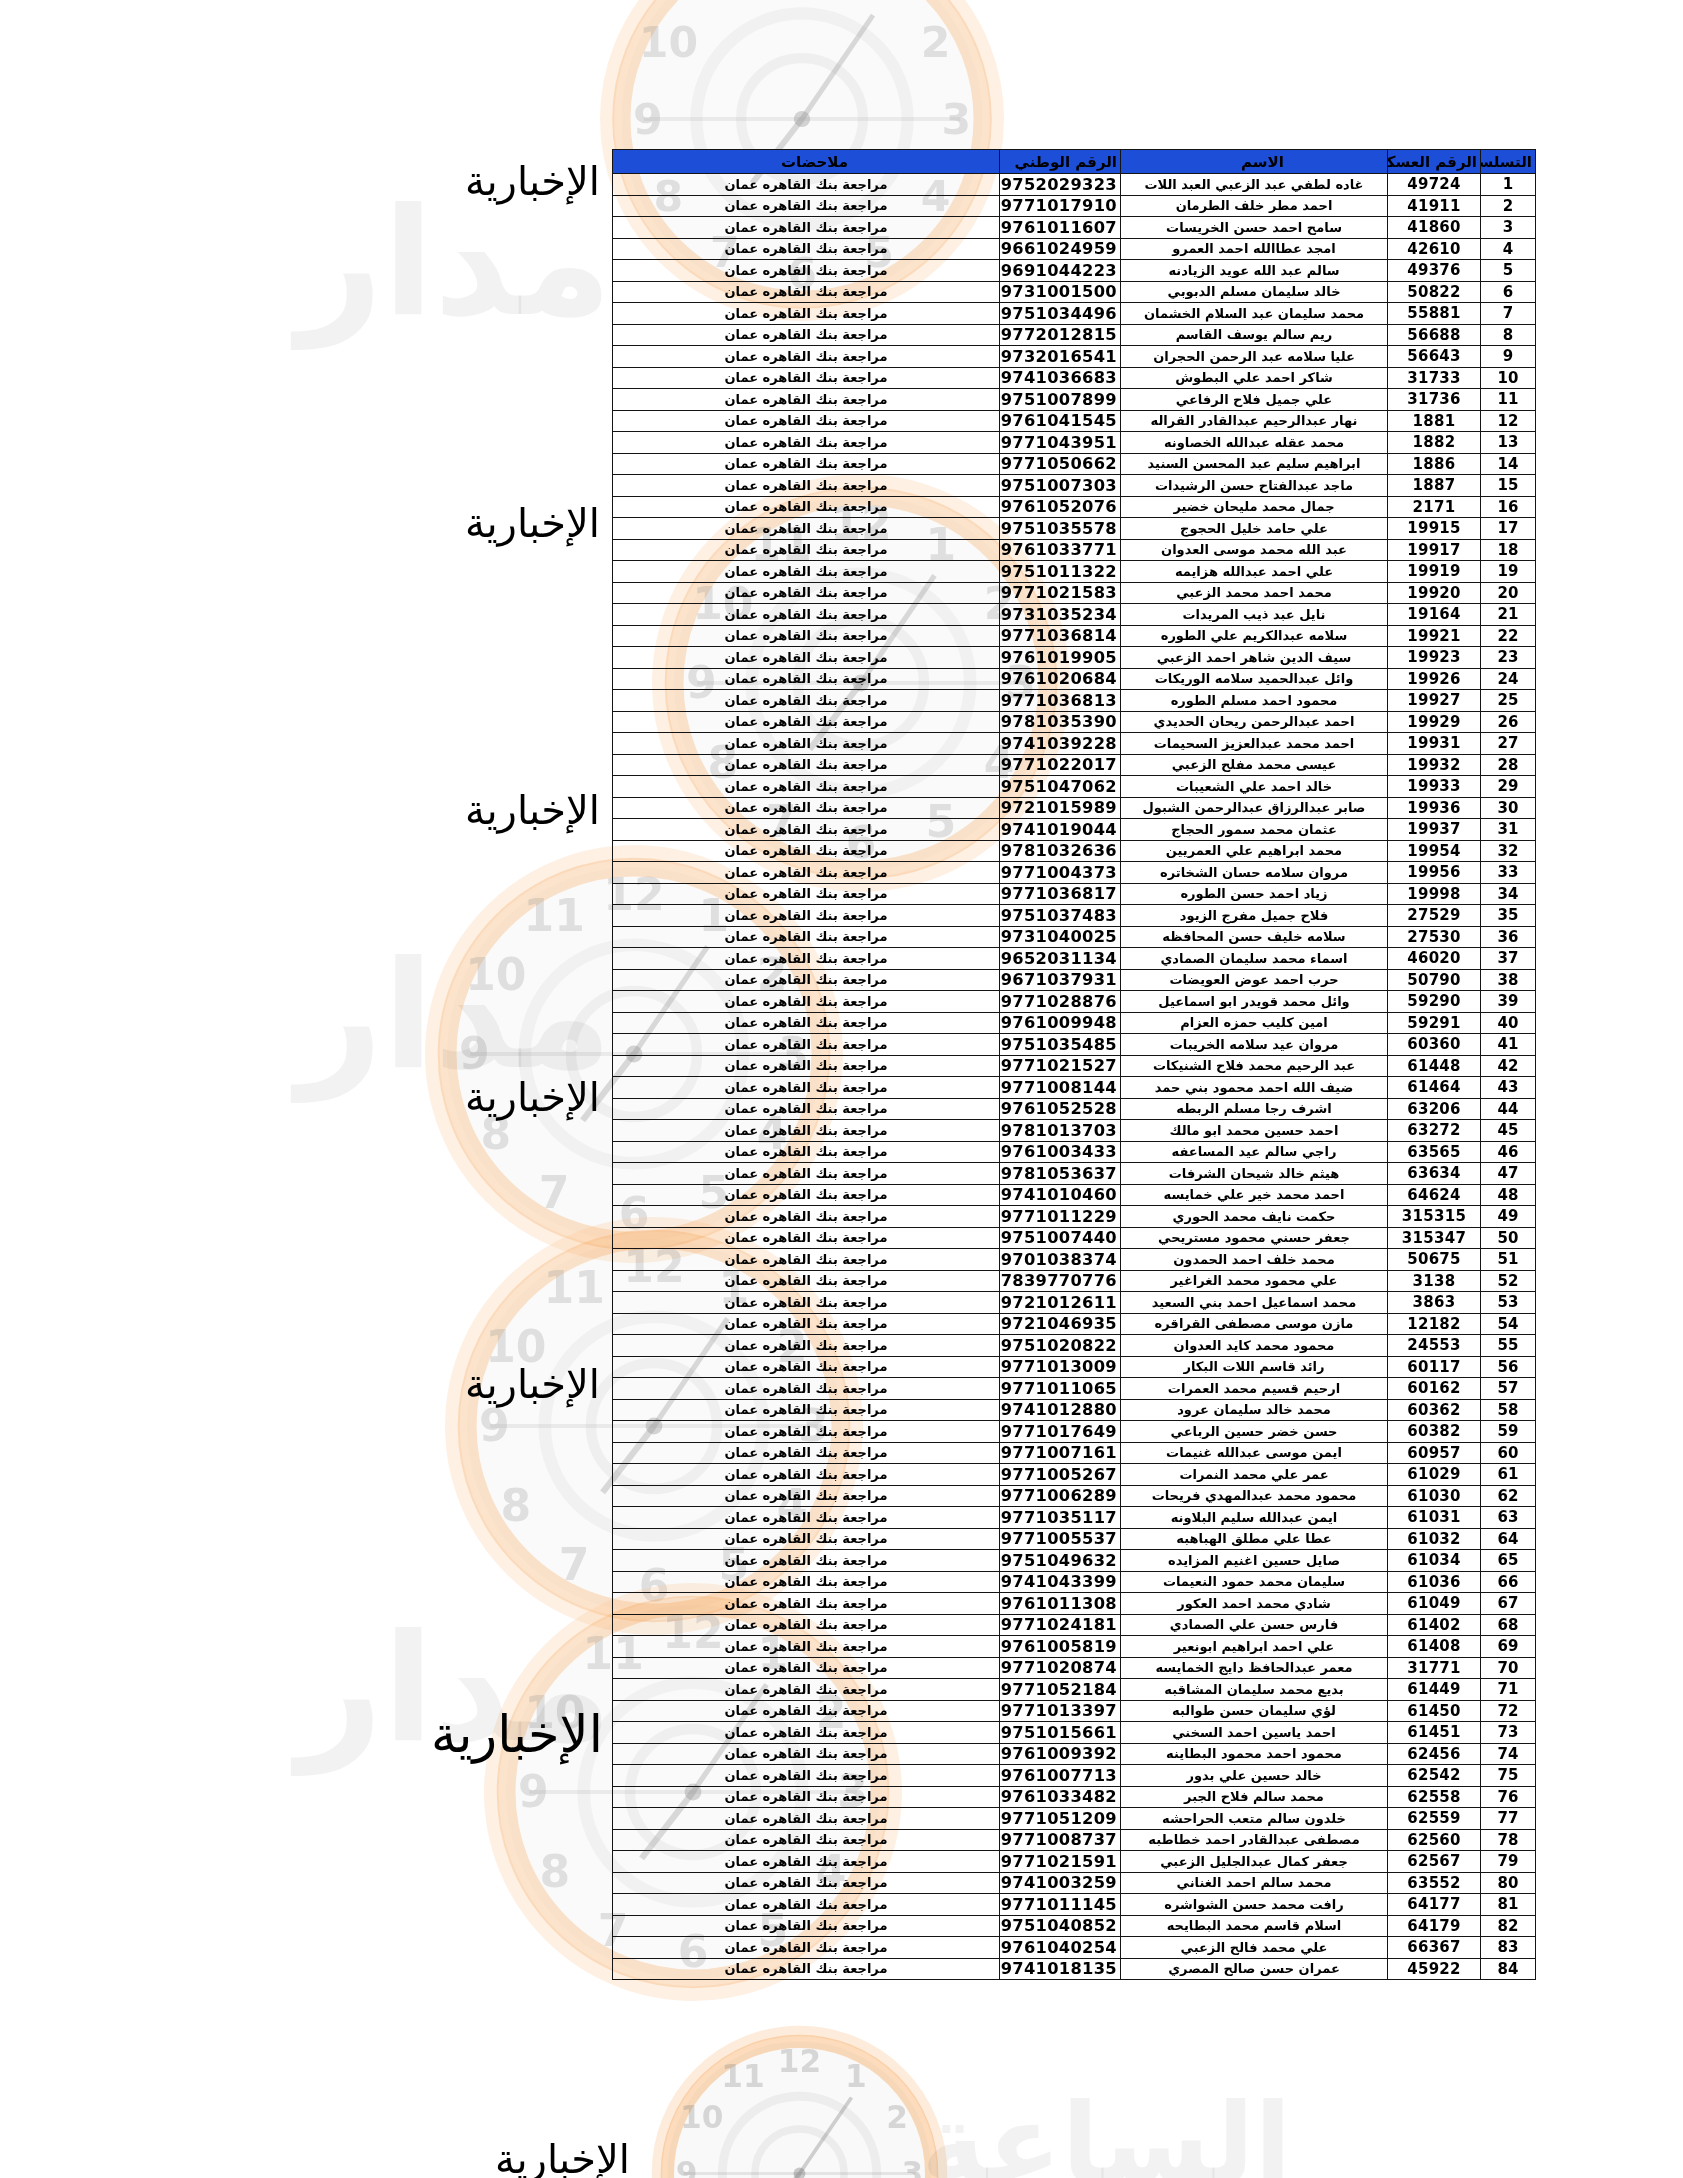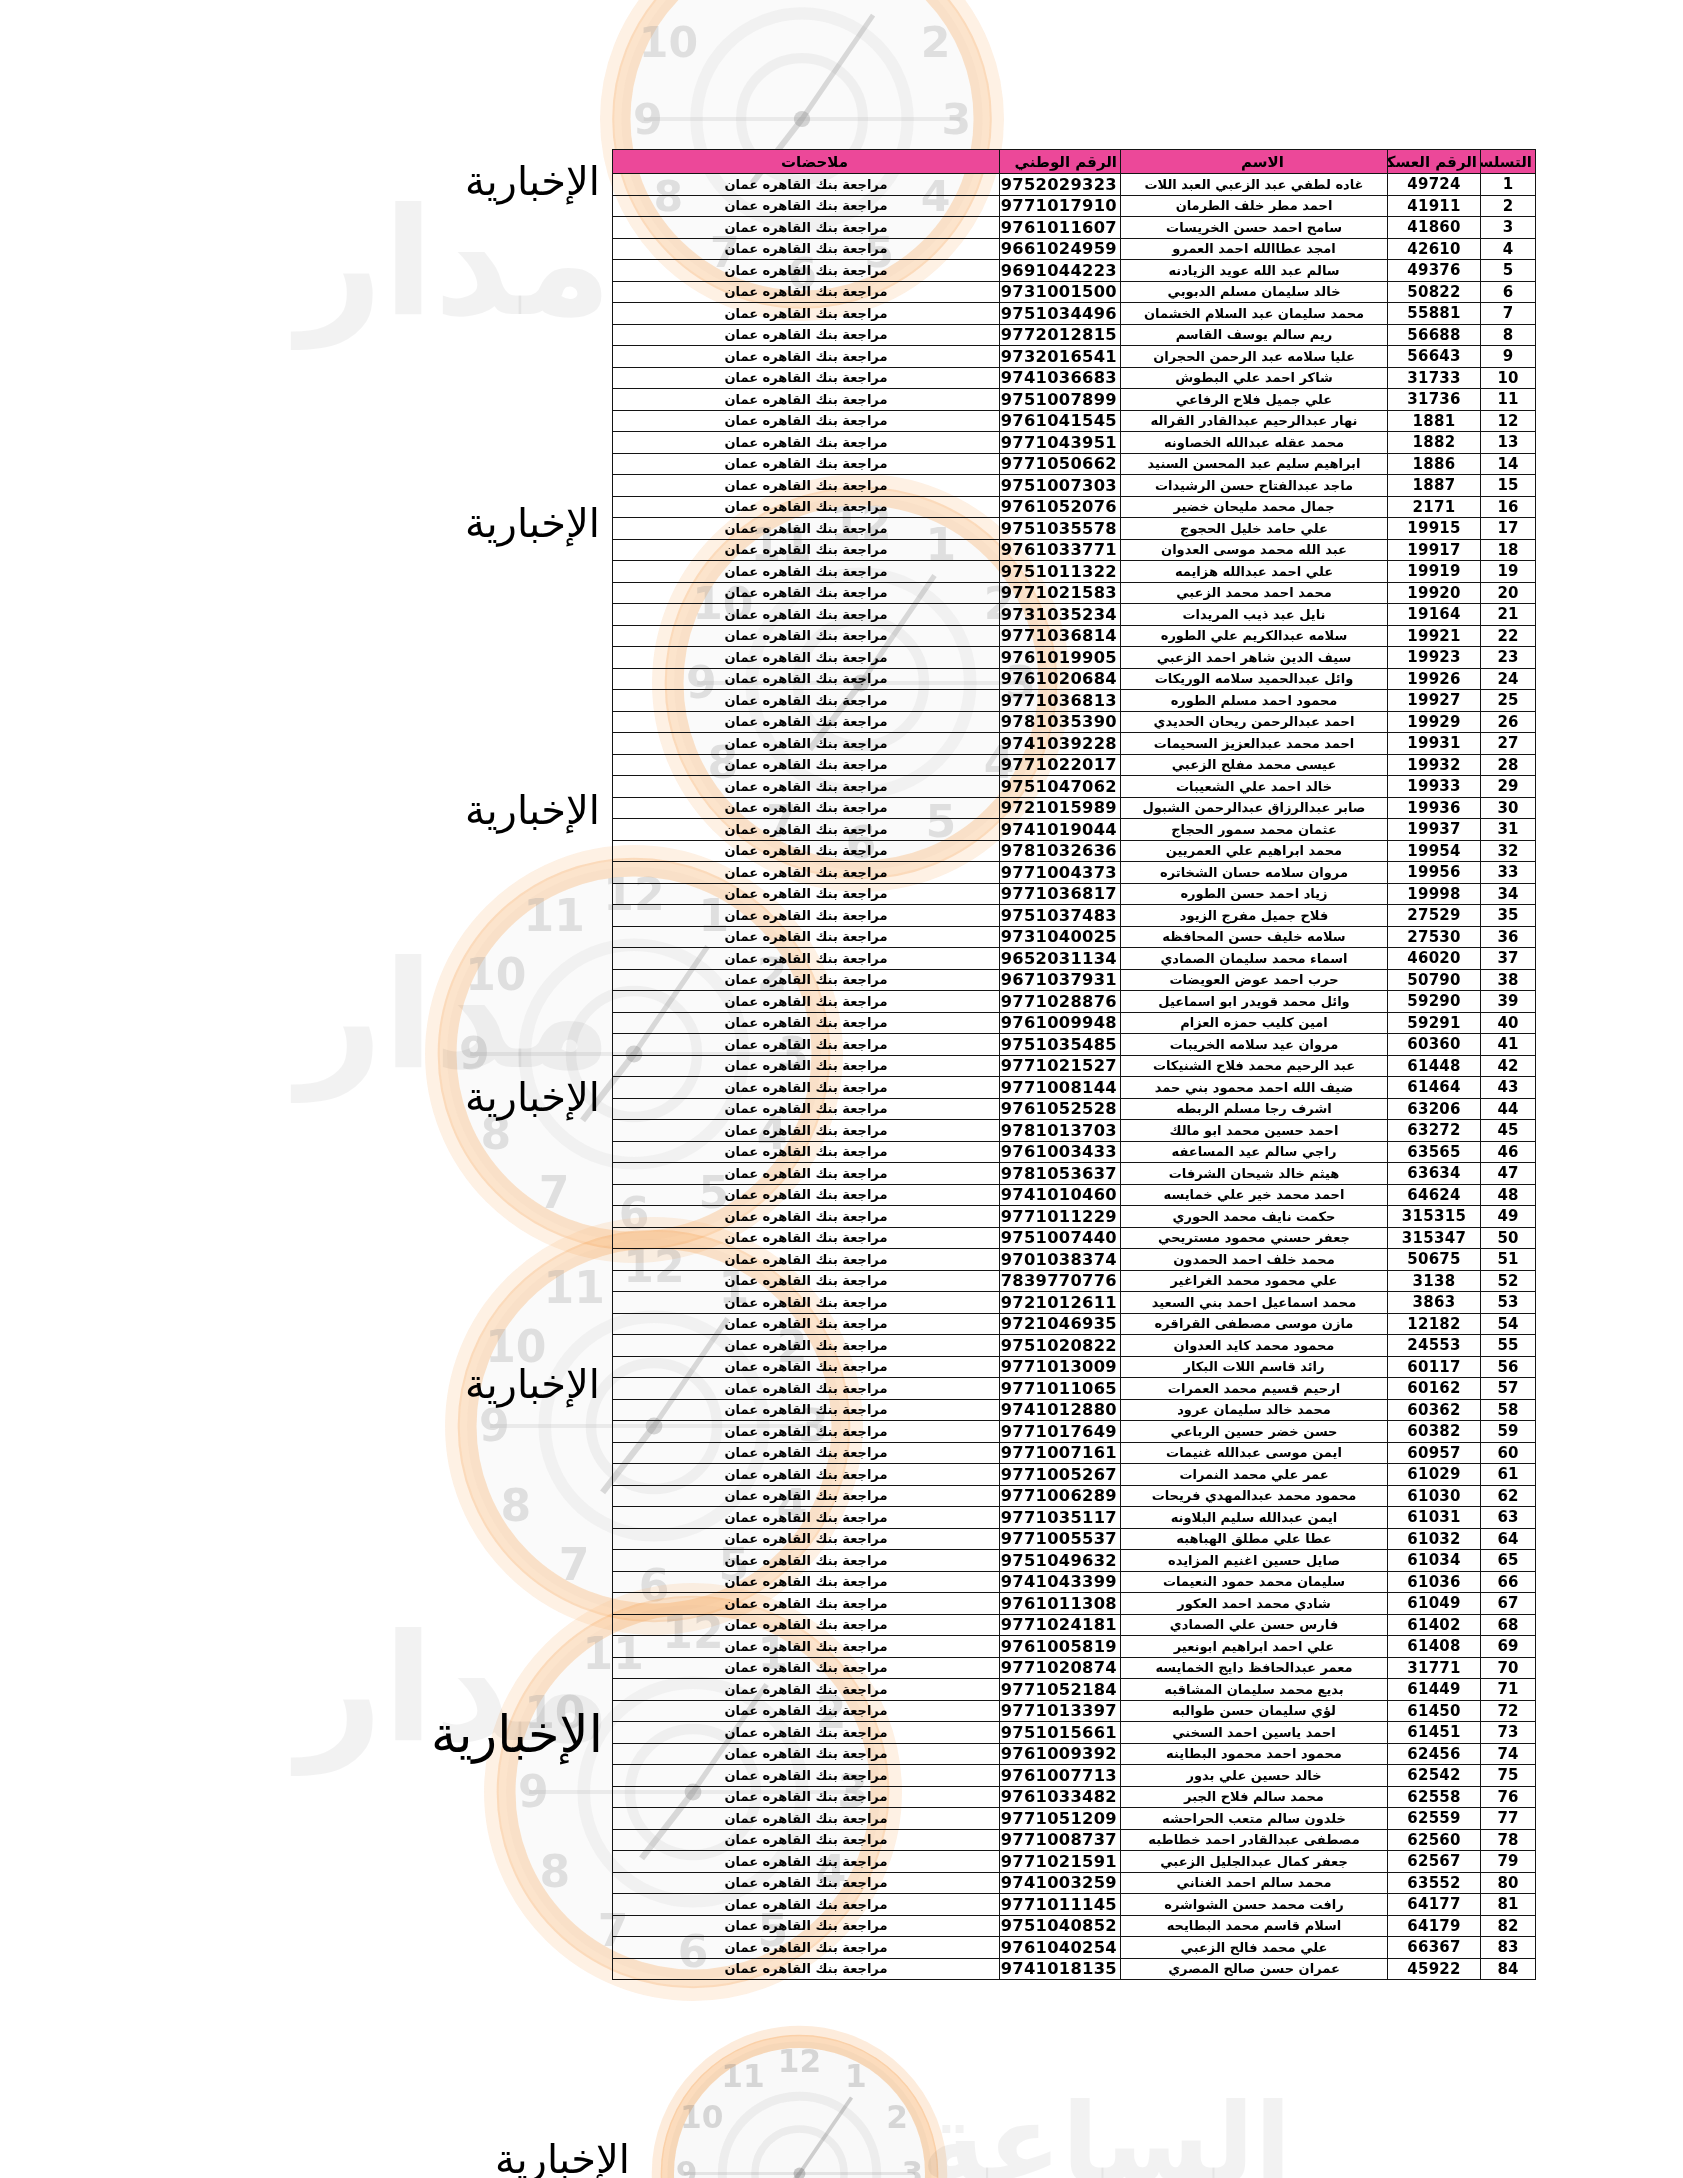--- a/index.html
+++ b/index.html
@@ -11,21 +11,21 @@
   .wm-label{position:absolute;direction:rtl;font-weight:normal;color:#000000;
             font-size:40px;letter-spacing:0;white-space:nowrap;}
   .wm-brand{position:absolute;direction:rtl;font-weight:bold;color:rgba(0,0,0,0.05);
             white-space:nowrap;line-height:1;}
   
   #list-table{position:absolute;left:612px;top:149px;width:924px;z-index:1;
       border-collapse:collapse;table-layout:fixed;direction:rtl;}
   #list-table th,#list-table td{
       border:1.6px solid #141414;padding:0 3px;text-align:center;vertical-align:middle;
       color:#000;font-weight:bold;overflow:hidden;white-space:nowrap;}
-  #list-table th{background:#ec4899;font-size:15px;height:23px;padding-left:20px;}
+  #list-table th{background:#1d4ed8;font-size:15px;height:23px;padding-left:20px;}
   #list-table td{background:transparent;height:20px;}
   #list-table tr{height:21.5px;}
   td.c-serial{font-size:15px;}
   td.c-military{font-size:15px;letter-spacing:0.3px;}
   td.c-name{font-size:13px;}
   td.c-national{font-size:16.3px;letter-spacing:0.3px;font-family:"DejaVu Sans","Liberation Sans",sans-serif;}
   td.c-note{font-size:13px;}
   col.w-serial{width:55px;} col.w-military{width:93px;} col.w-name{width:267px;}
   col.w-national{width:121px;} col.w-note{width:387px;}
 </style>

